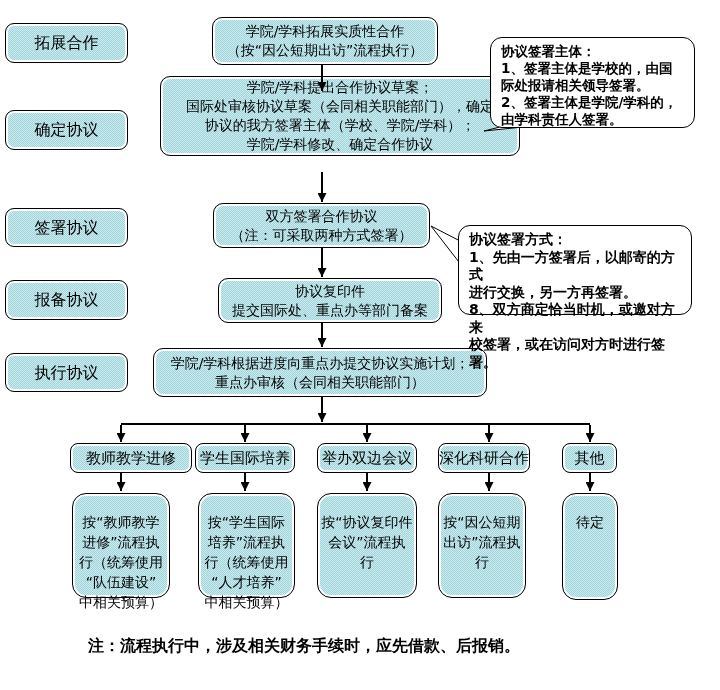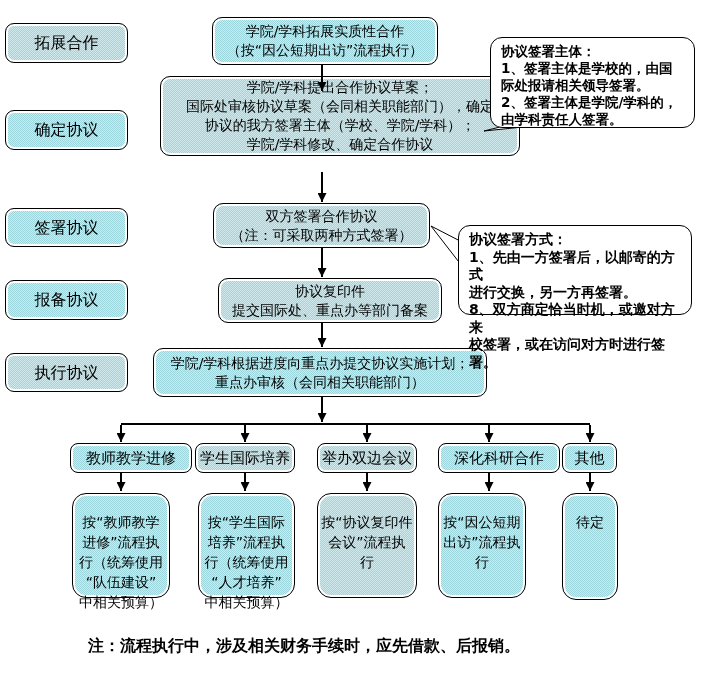--- a/index.html
+++ b/index.html
@@ -90,21 +90,21 @@
 
   <div class="pbox hdr" style="left:70px;top:443px;width:122px;height:30px;">
     <span class="txt">教师教学进修</span>
   </div>
   <div class="pbox hdr" style="left:195px;top:443px;width:100px;height:30px;">
     <span class="txt">学生国际培养</span>
   </div>
   <div class="pbox hdr" style="left:317px;top:443px;width:100px;height:30px;">
     <span class="txt">举办双边会议</span>
   </div>
-  <div class="pbox hdr" style="left:438px;top:443px;width:122px;height:30px;">
+  <div class="pbox hdr" style="left:438px;top:443px;width:92px;height:30px;">
     <span class="txt">深化科研合作</span>
   </div>
   <div class="pbox hdr" style="left:562px;top:443px;width:55px;height:30px;">
     <span class="txt">其他</span>
   </div>
 
   <div class="pbox tall" style="left:72px;top:493px;width:98px;height:105px;">
     <span class="txt">按“教师教学
 进修”流程执
 行（统筹使用

